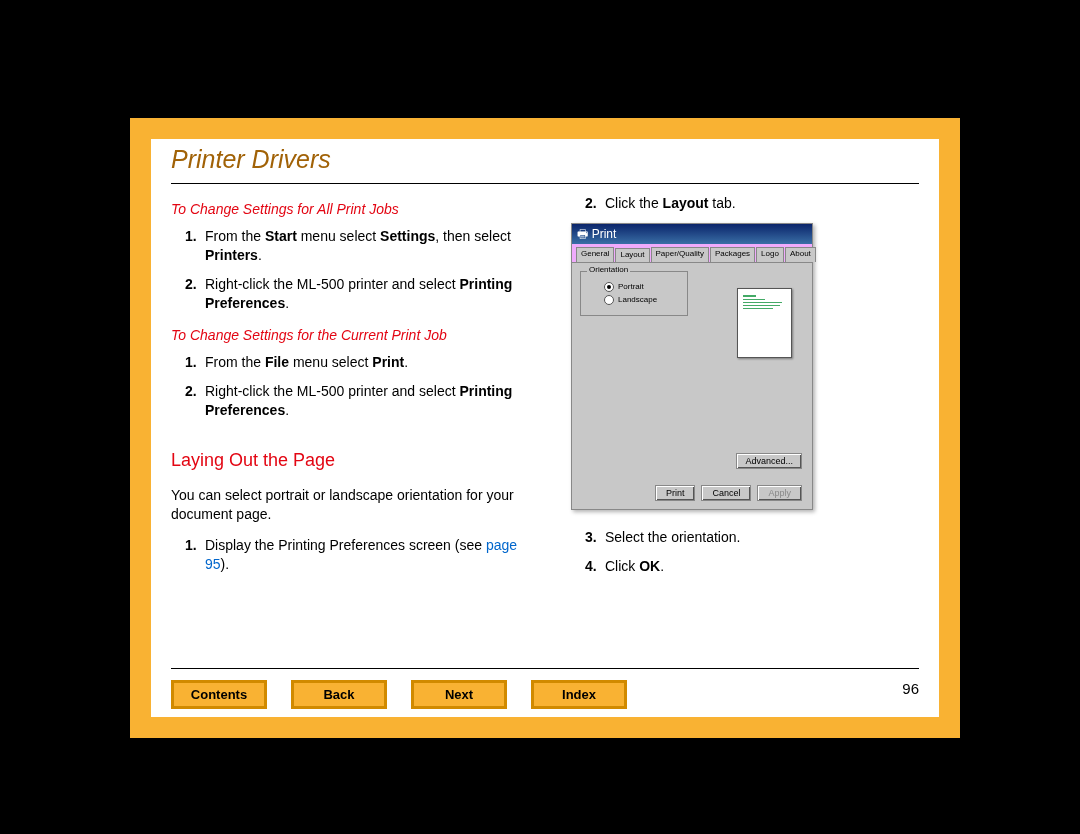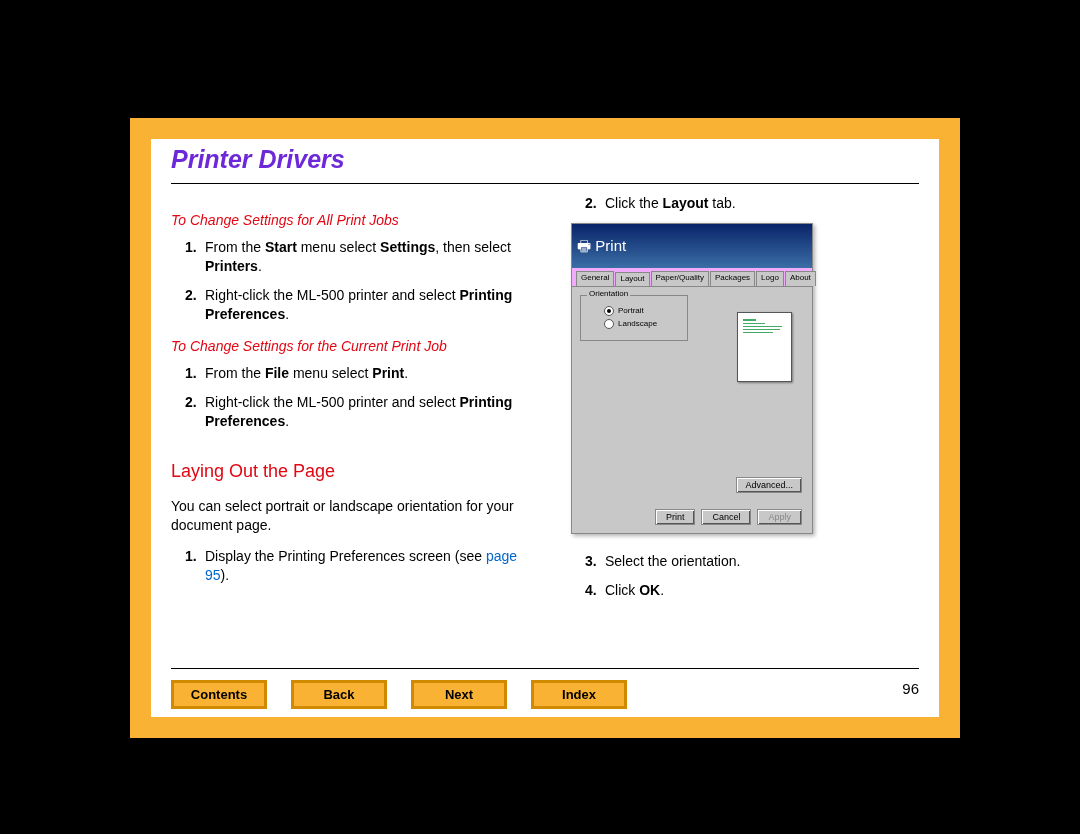--- a/index.html
+++ b/index.html
@@ -19,23 +19,23 @@
     height: 620px;
     background: #fff;
     border: 21px solid #f9b233;
     box-sizing: border-box;
   }
   .title {
     position: absolute;
     left: 20px;
     top: 6px;
     font-size: 25px;
-    font-weight: bold;
+    font-weight: normal;
     font-style: italic;
-    color: #6d28d9;
+    color: #a16207;
   }
   .hr-top {
     position: absolute;
     left: 20px;
     right: 20px;
     top: 44px;
     border-top: 1px solid #000;
   }
   .hr-bot {
     position: absolute;
@@ -56,21 +56,21 @@
     left: 20px;
     width: 370px;
   }
   .col-right {
     left: 420px;
     width: 350px;
   }
   .redital {
     color: #e30613;
     font-style: italic;
-    margin: 17px 0 8px 0;
+    margin: 6px 0 8px 0;
   }
   .redhead {
     color: #e30613;
     font-size: 18px;
     margin-top: 28px;
     margin-bottom: 14px;
   }
   .ol {
     margin-left: 14px;
   }
@@ -93,22 +93,22 @@
     margin: 10px 0 18px 0;
     width: 240px;
     border: 1px solid #888;
     box-shadow: 2px 2px 4px rgba(0,0,0,0.3);
     font-size: 9px;
     background: #c8c8c8;
   }
   .shot-titlebar {
     background: linear-gradient(#0a246a, #3a6ea5);
     color: #fff;
-    padding: 12px 5px;
-    font-size: 15px;
+    padding: 2px 5px;
+    font-size: 12px;
   }
   .shot-tabs {
     background: #f0abfc;
     padding: 3px 4px 0 4px;
     display: flex;
     gap: 1px;
     font-size: 8px;
   }
   .shot-tab {
     border: 1px solid #888;

